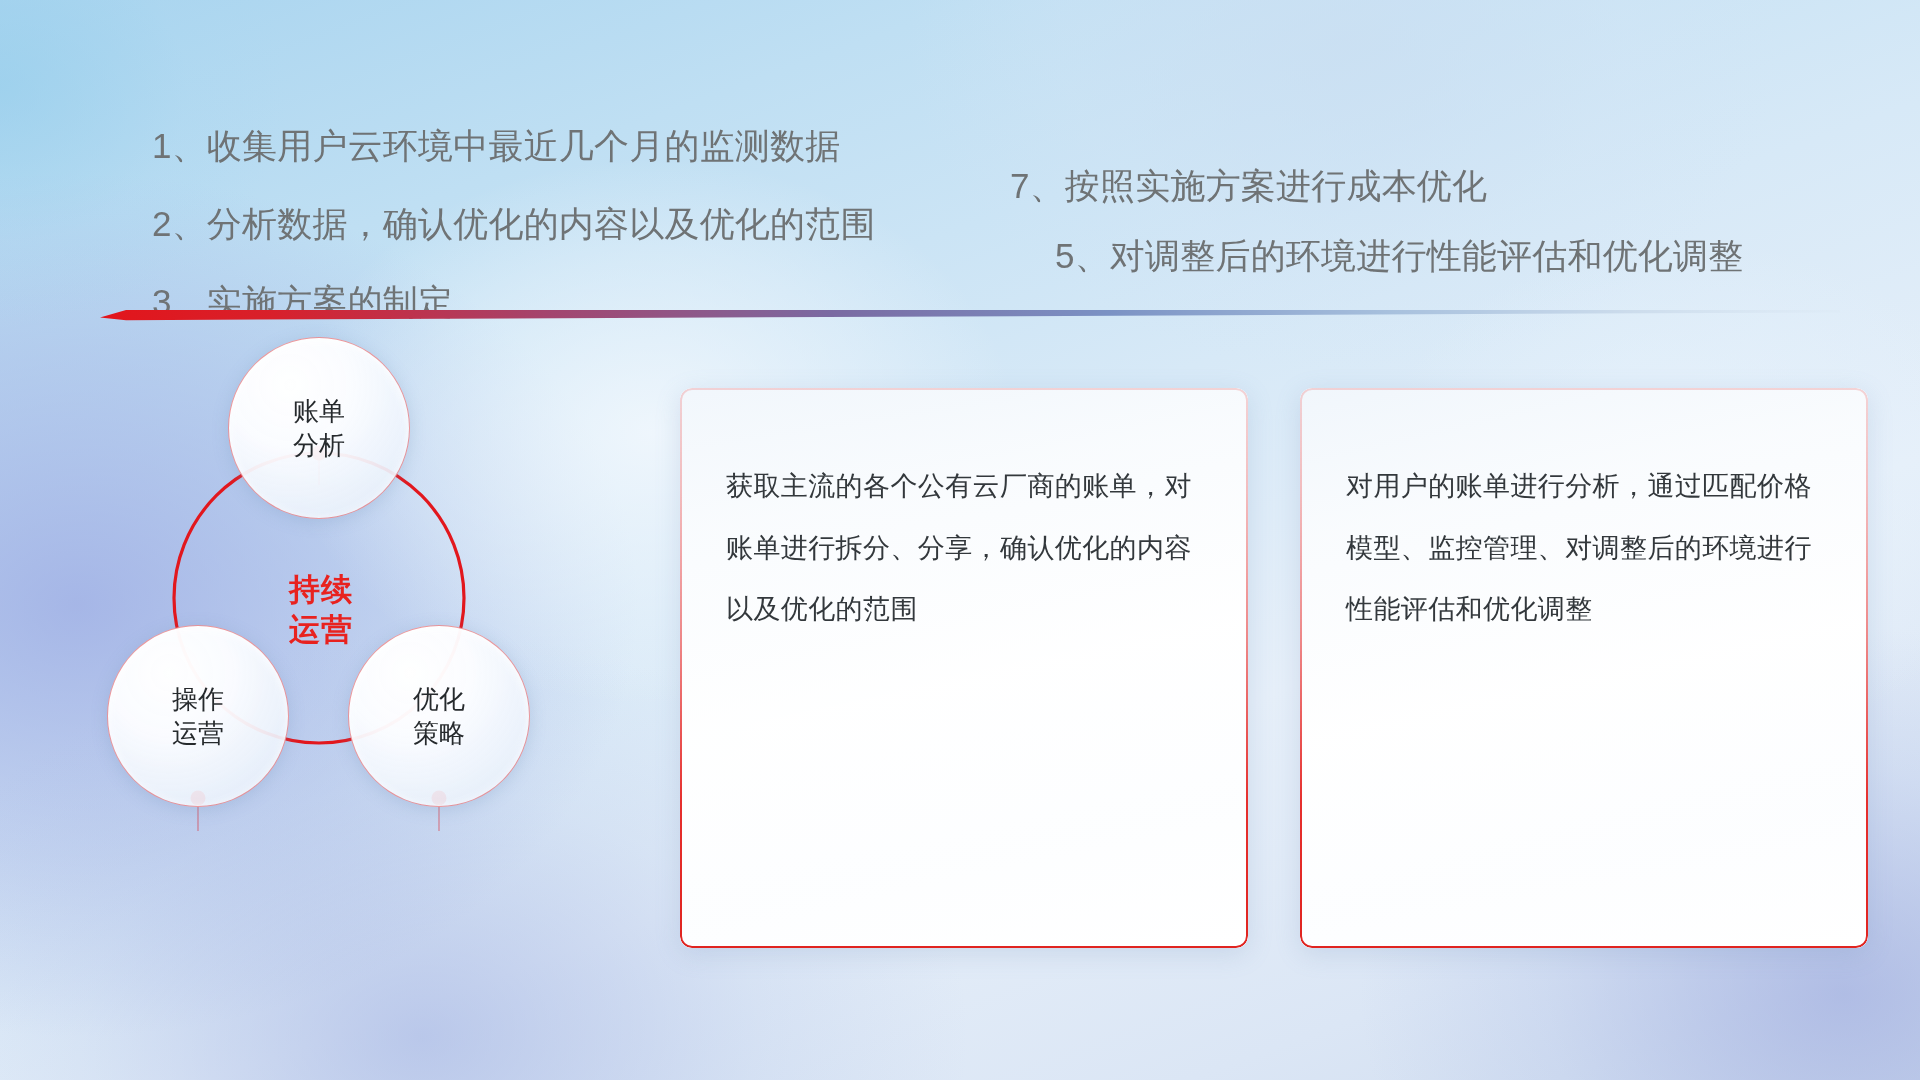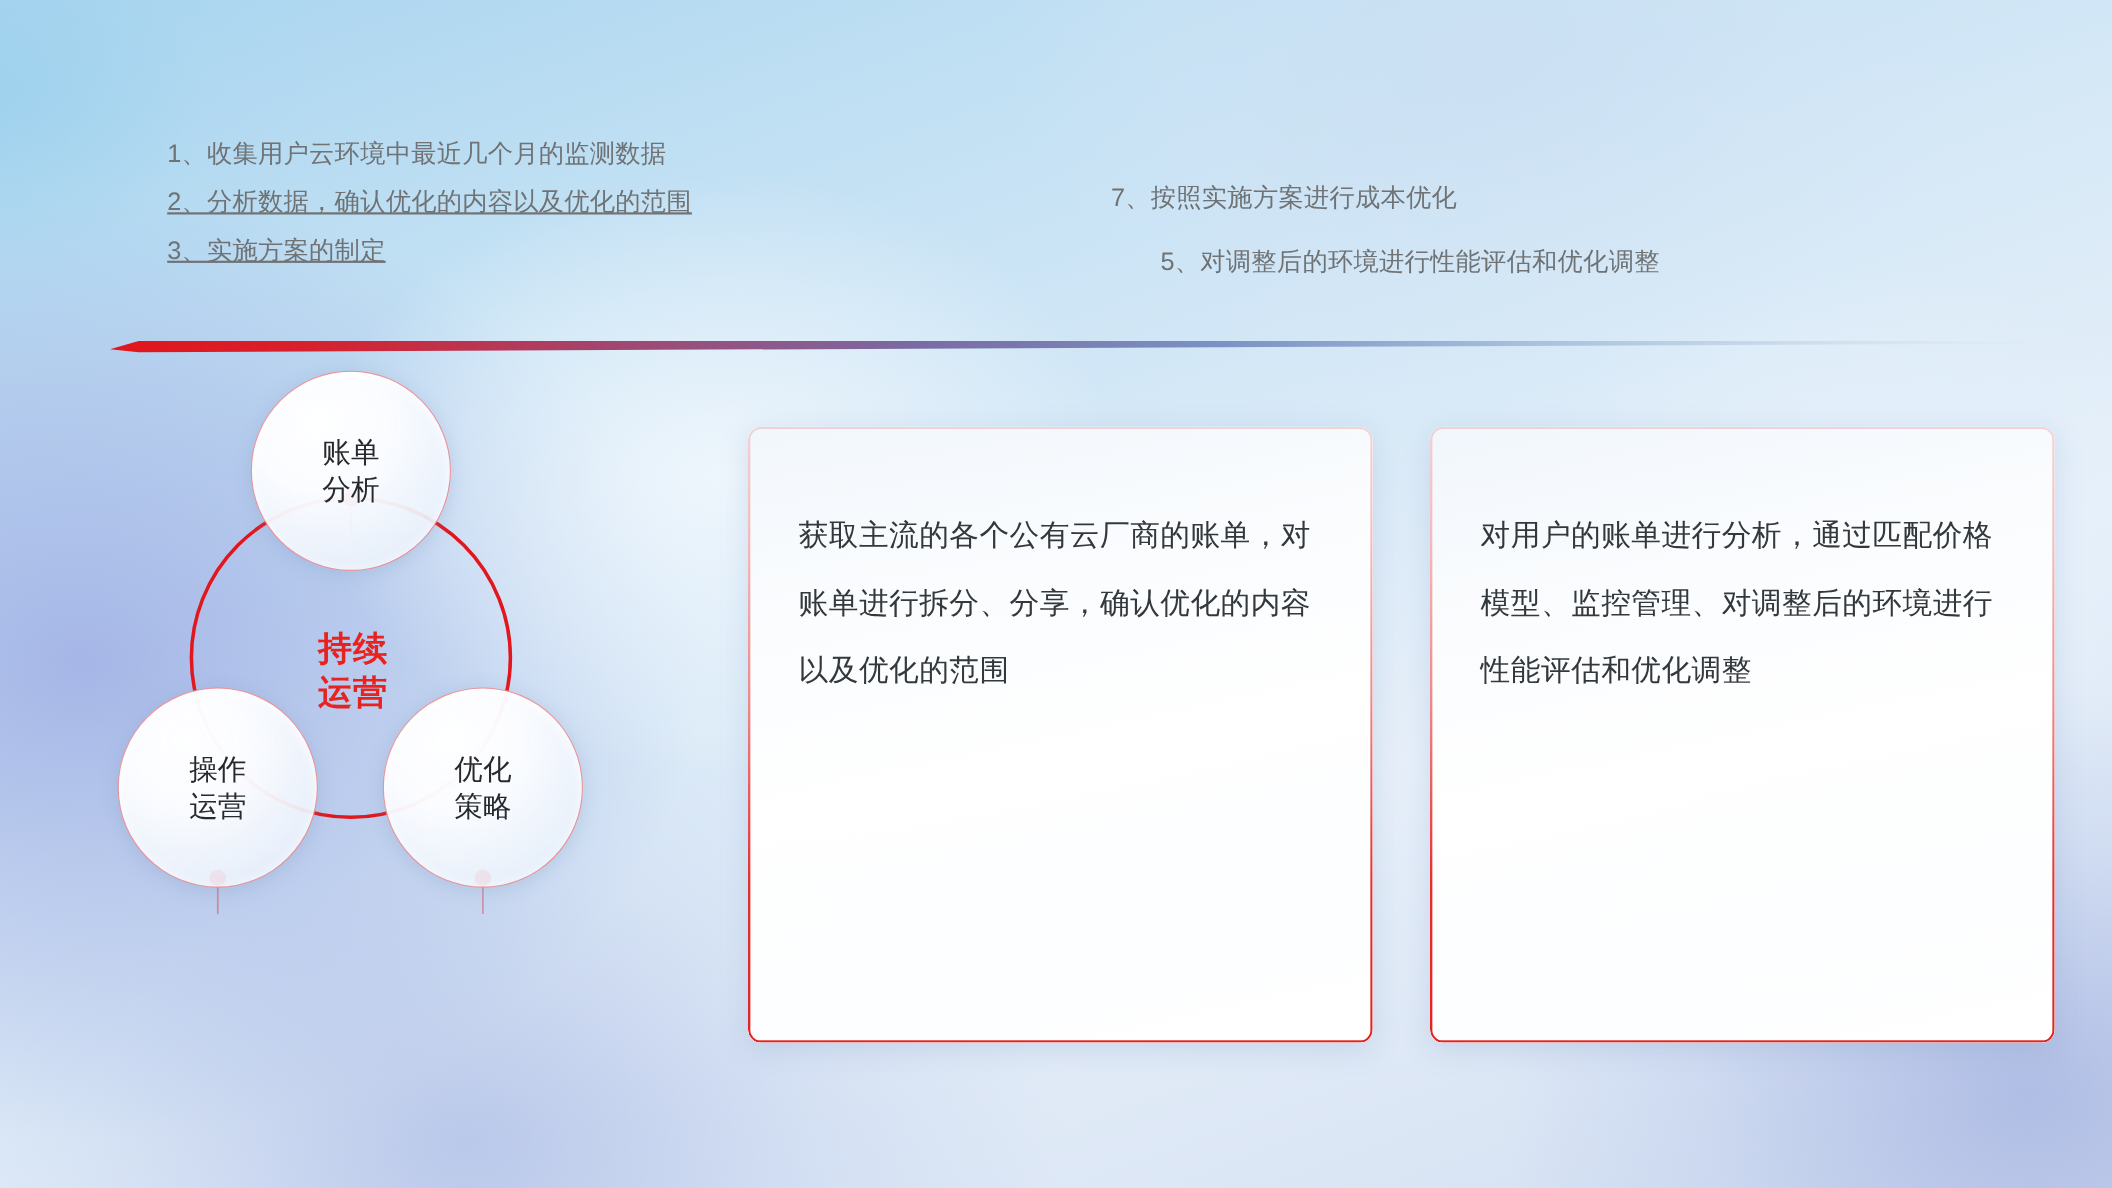--- a/index.html
+++ b/index.html
@@ -35,24 +35,24 @@
     background:radial-gradient(ellipse 420px 330px at 88% 46%, rgba(232,243,252,0.85) 0%, rgba(230,242,252,0.35) 50%, rgba(228,240,251,0) 78%);
   }
   .bg-b7 {
     background:radial-gradient(ellipse 360px 300px at 0% 8%, rgba(147,205,235,0.55) 0%, rgba(170,215,240,0.2) 52%, rgba(190,225,244,0) 80%);
   }
 
   
   #page { position:absolute; inset:0; z-index:2; }
 
   
-  .steps { position:absolute; color:#6f7375; font-size:23px; letter-spacing:0.2px; }
+  .steps { position:absolute; color:#6f7375; font-size:35px; letter-spacing:0.2px; }
   .steps .line { white-space:nowrap; line-height:1; }
   #steps-left { left:152px; top:128px; }
-  #steps-left .line + .line { margin-top:21px;text-decoration:underline; }
+  #steps-left .line + .line { margin-top:43px; }
   #steps-right { left:1010px; top:168px; }
   #steps-right .line + .line { margin-top:34.5px;margin-left:45px; }
 
   
   #divider { position:absolute; left:100px; top:304px; width:1740px; height:18px; }
 
   
   #venn { position:absolute; left:95px; top:345px; width:560px; height:615px; }
   #venn svg { position:absolute; inset:0; }
 

